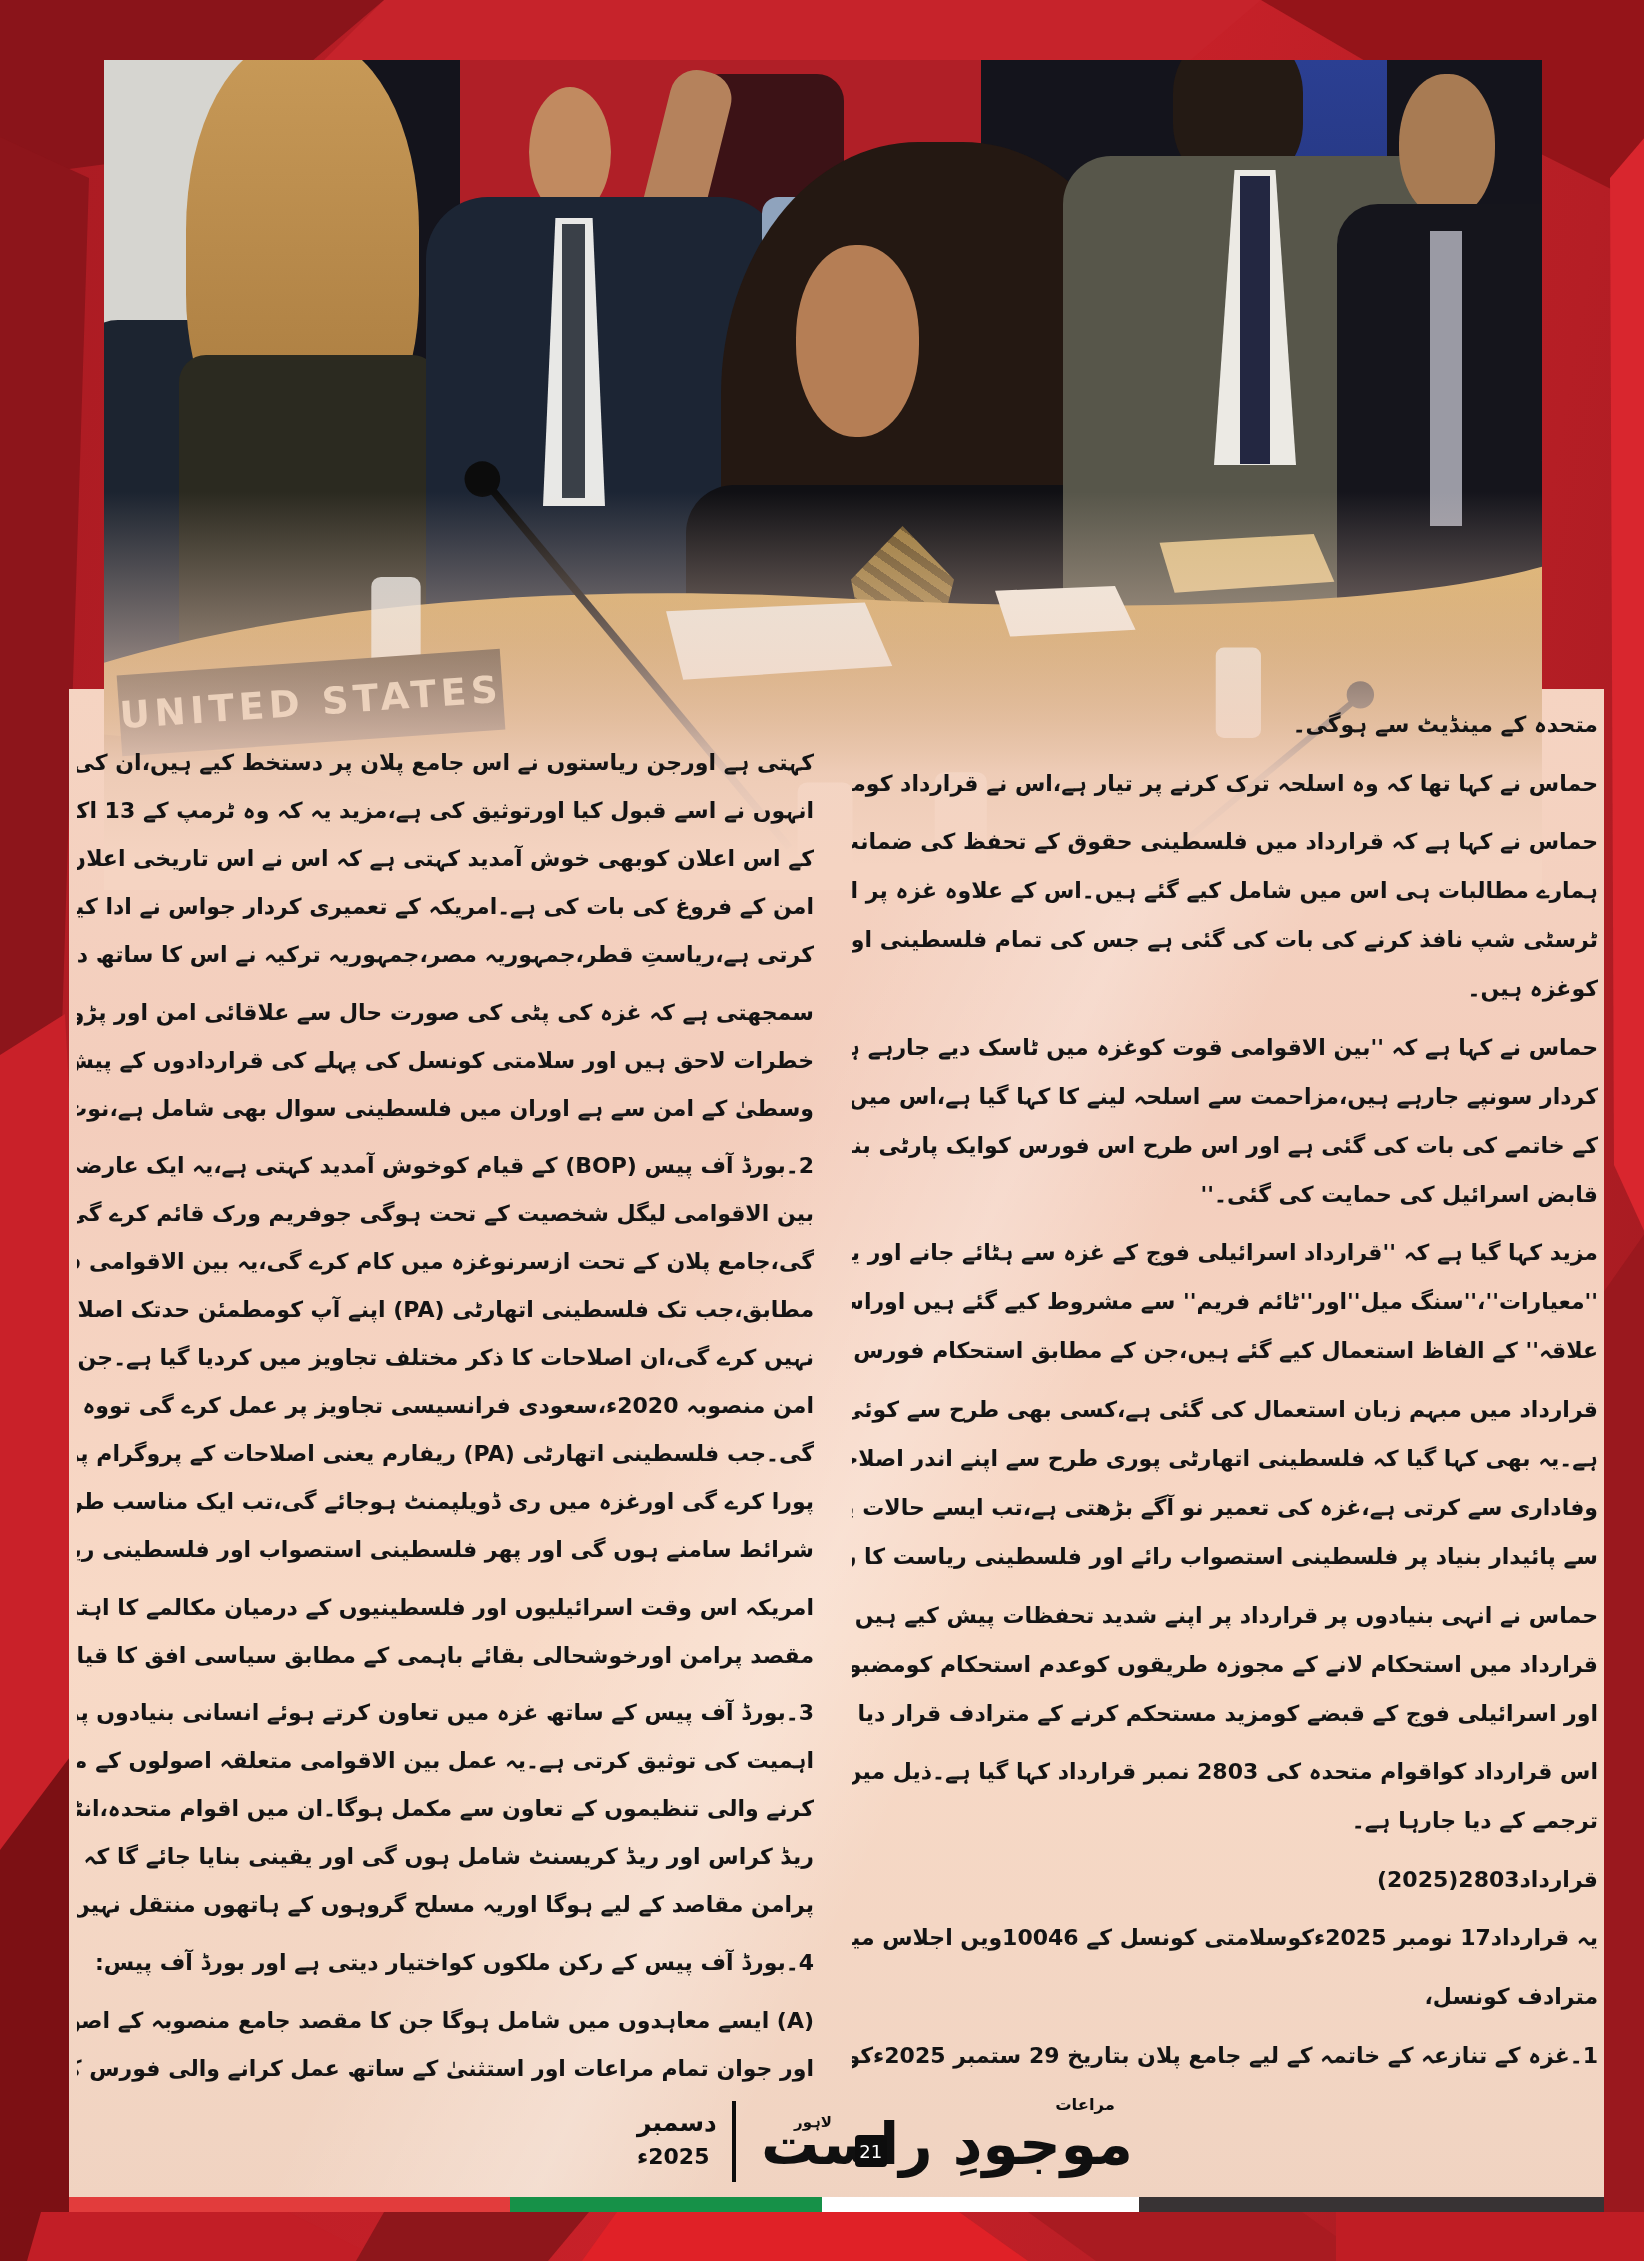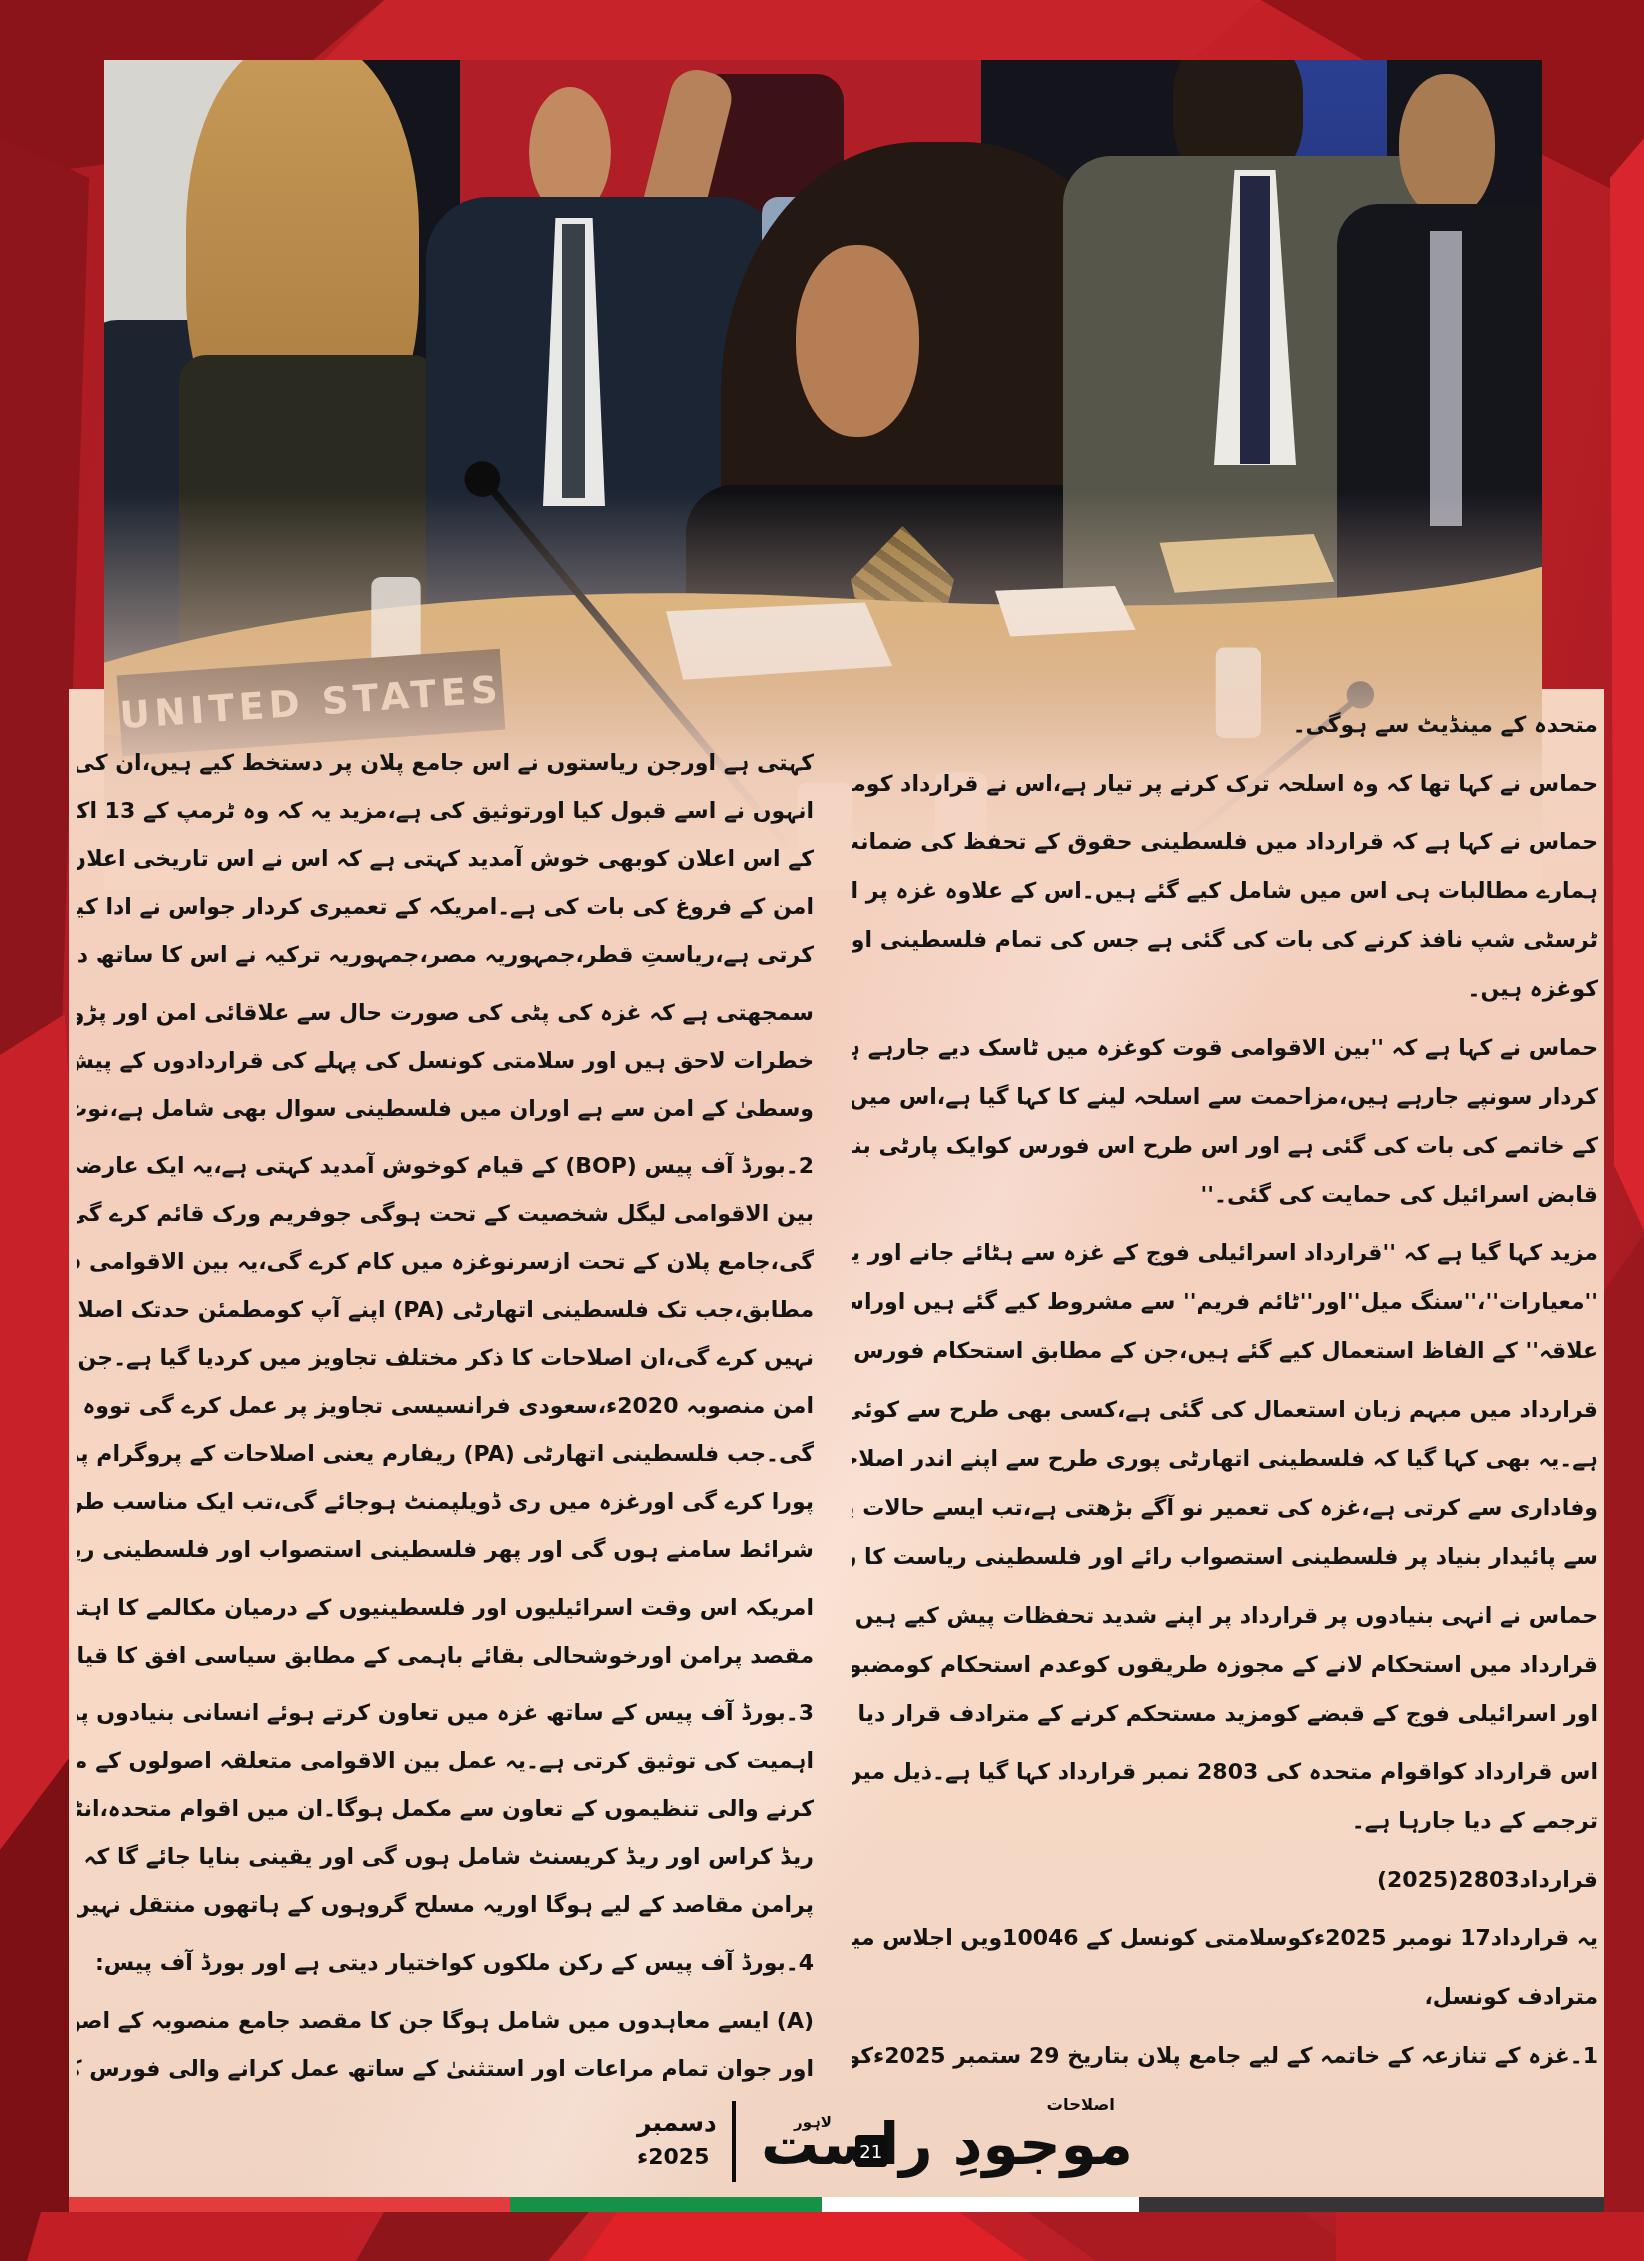--- a/index.html
+++ b/index.html
@@ -225,21 +225,21 @@
       </div>
     </div>
 
   <div id="footer">
     <div id="f-date">
       <span class="m">دسمبر</span>
       <span class="y">2025ء</span>
     </div>
     <div id="f-bar"></div>
     <div id="f-logo">
-      <span class="monthly">اصلاحات</span>
+      <span class="monthly">مراعات</span>
       <span class="big">موجودِ راست</span>
       <span class="city">لاہور</span>
       <span class="num">21</span>
     </div>
   </div>
 
   <div class="stripe" style="left:69px;width:442px;background:#e23c3c;"></div>
   <div class="stripe" style="left:510px;width:312px;background:#169148;"></div>
   <div class="stripe" style="left:822px;width:317px;background:#ffffff;"></div>
   <div class="stripe" style="left:1139px;width:465px;background:#383334;"></div>

